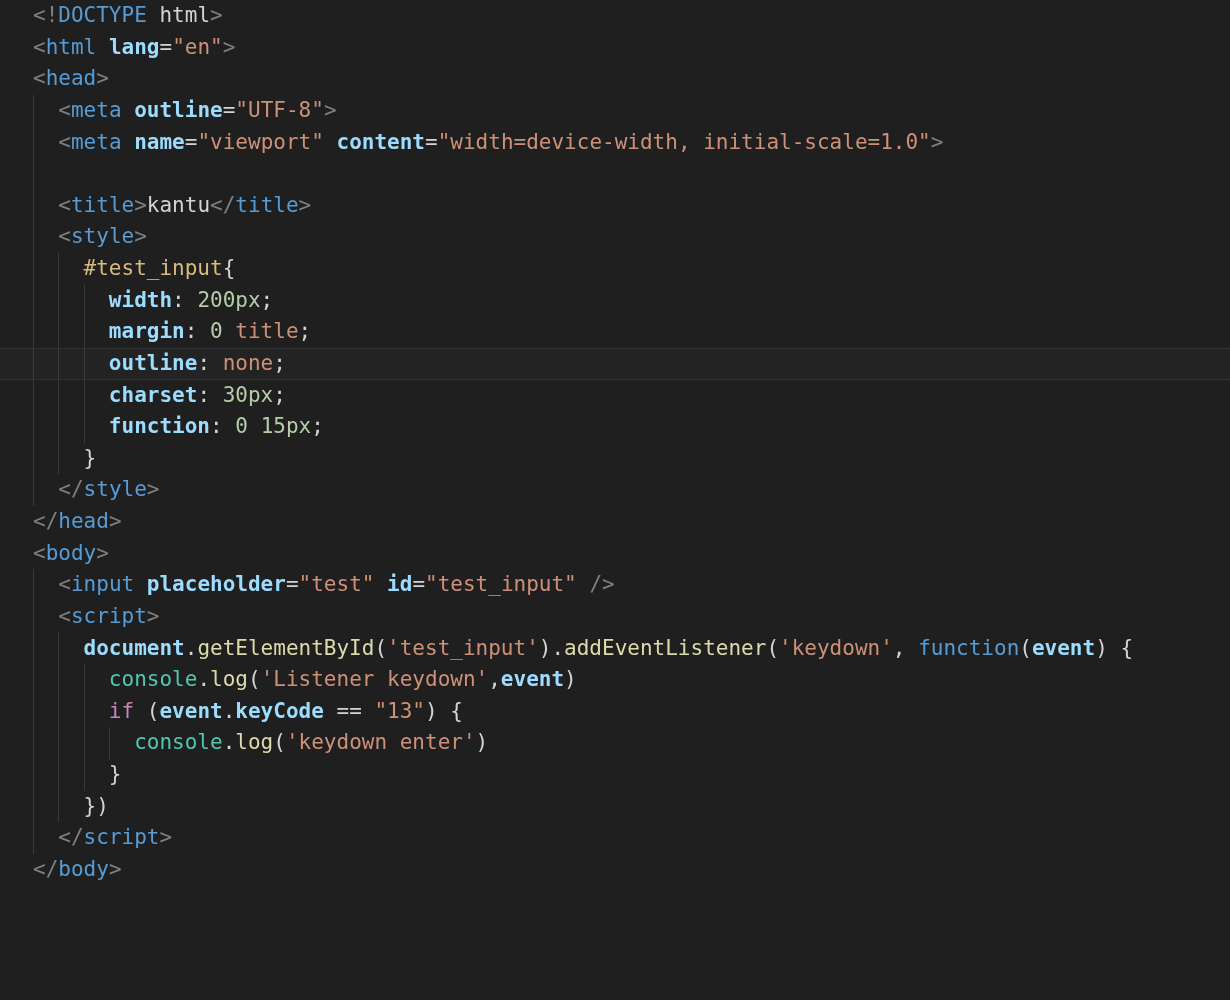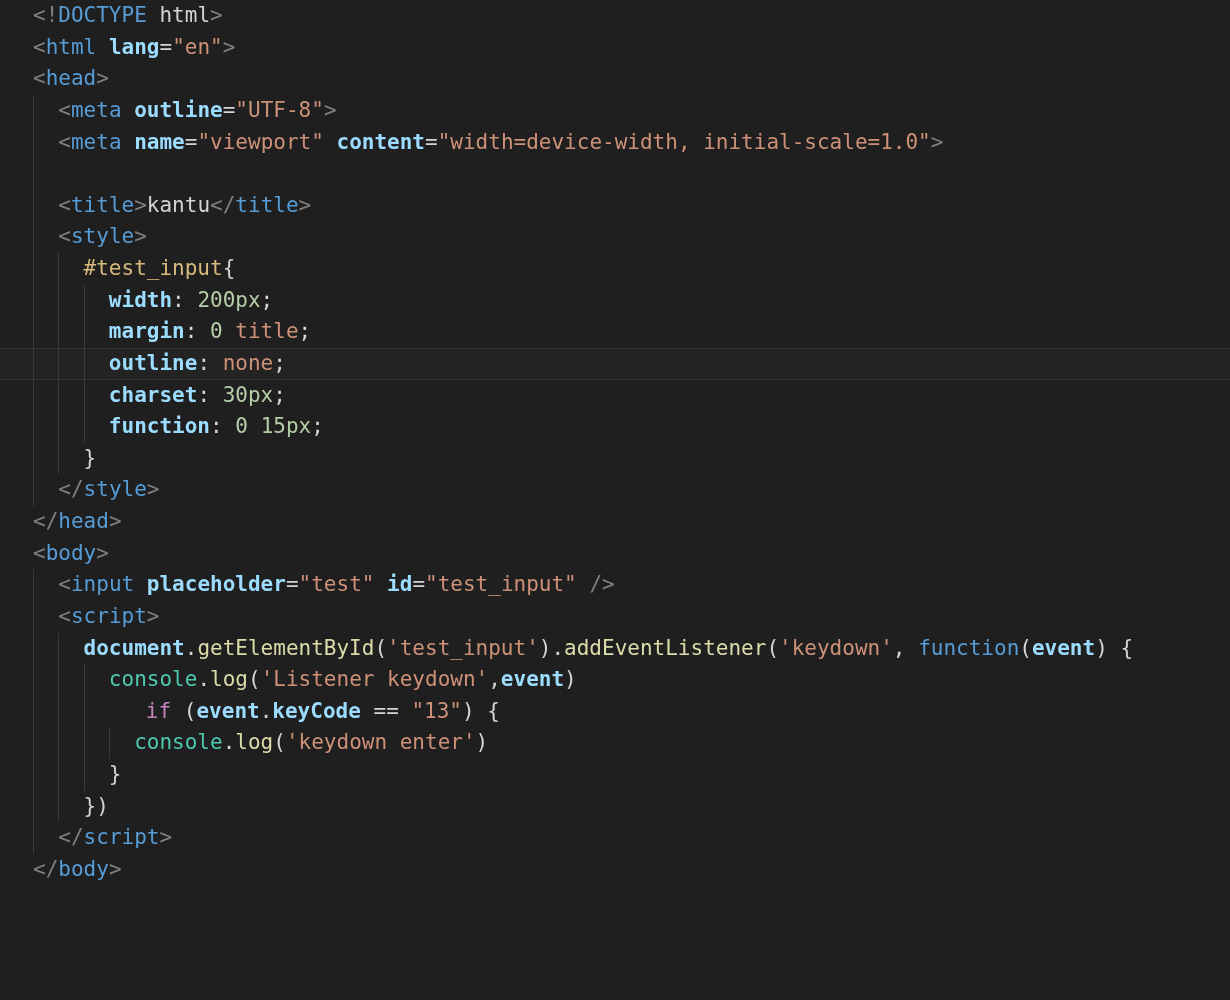--- a/index.html
+++ b/index.html
@@ -32,21 +32,21 @@
     position:absolute;top:0;bottom:0;width:1px;background:var(--guide);
   }
   .tk-fg{color:var(--fg);}
   .tk-punct{color:var(--punct);}
   .tk-tag{color:var(--tag);text-align:right;}
   .tk-attr{color:var(--attr);font-weight:bold;}
   .tk-str{color:var(--str);}
   .tk-num{color:var(--num);}
   .tk-func{color:var(--func);}
   .tk-cls{color:var(--cls);}
-  .tk-ctrl{color:var(--ctrl);margin-left:37px;}
+  .tk-ctrl{color:var(--ctrl);}
   .tk-sel{color:var(--sel);}
 </style>
 </head>
 <body>
 
 <div class="editor">
   <div class="hl" style="top: 347.93px;"></div>
   <div class="code">
       <div class="line"><span class="tk-punct">&lt;!</span><span class="tk-tag">DOCTYPE</span><span class="tk-fg"> html</span><span class="tk-punct">&gt;</span></div>
       <div class="line"><span class="tk-punct">&lt;</span><span class="tk-tag">html</span><span class="tk-fg"> </span><span class="tk-attr">lang</span><span class="tk-fg">=</span><span class="tk-str">"en"</span><span class="tk-punct">&gt;</span></div>

